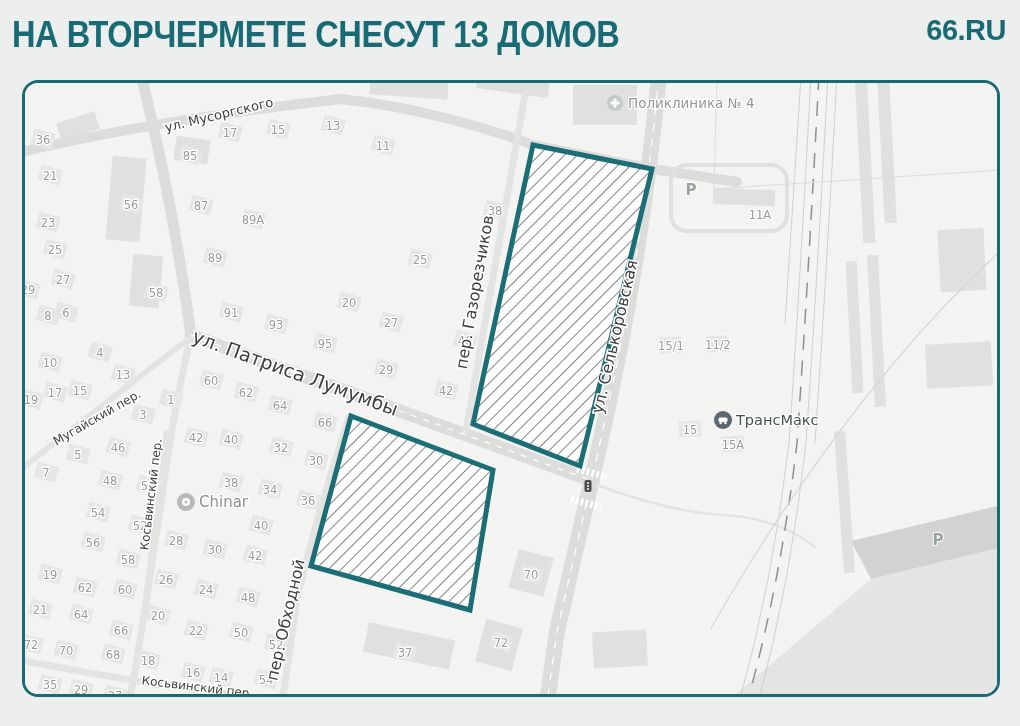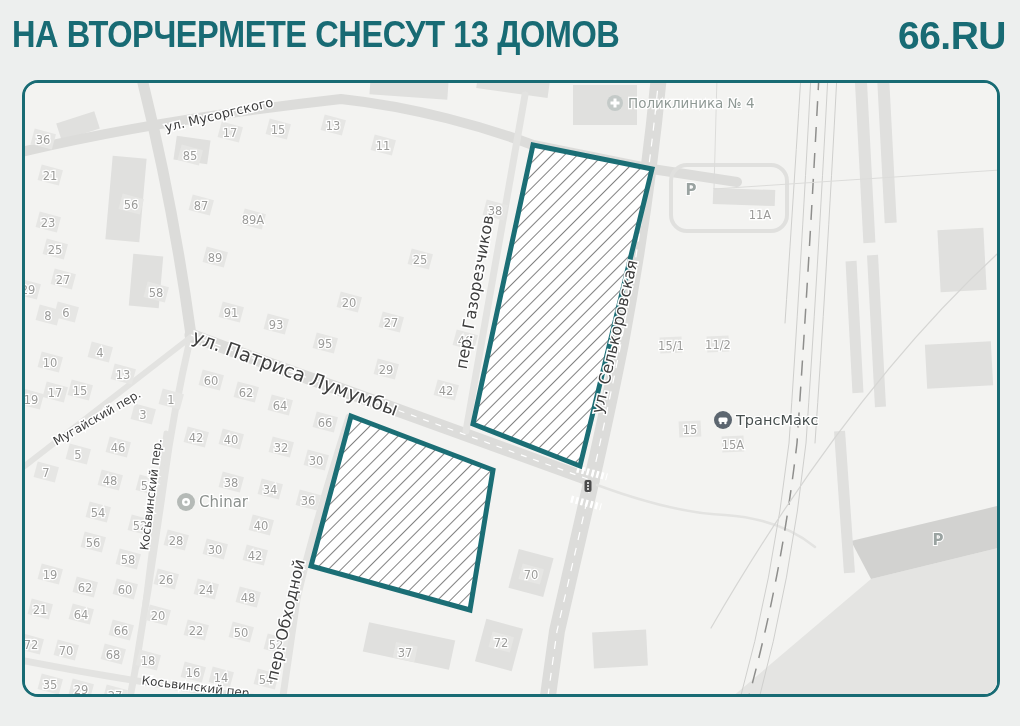--- a/index.html
+++ b/index.html
@@ -12,21 +12,21 @@
     display:flex;justify-content:space-between;align-items:flex-start;
     padding:14px 14px 0 12px;
   }
   h1{
     margin:0;font-size:37px;font-weight:bold;color:#186b74;
     font-family:"Liberation Sans",sans-serif;
     letter-spacing:-0.5px;white-space:nowrap;
     transform:scaleX(0.88);transform-origin:left center;
   }
   .brand{
-    font-size:39px;font-weight:bold;color:#186b74;
+    font-size:29px;font-weight:bold;color:#186b74;
     font-family:"Liberation Sans",sans-serif;letter-spacing:-0.5px;
   }
   .map-frame{
     position:absolute;left:22px;top:80px;width:978px;height:617px;
     box-sizing:border-box;border:3px solid #186b74;border-radius:16px;
     overflow:hidden;background:#f3f3f1;
   }
   .map-frame svg{display:block;width:100%;height:100%;}
   text{font-family:"DejaVu Sans",sans-serif;}
   .num{

